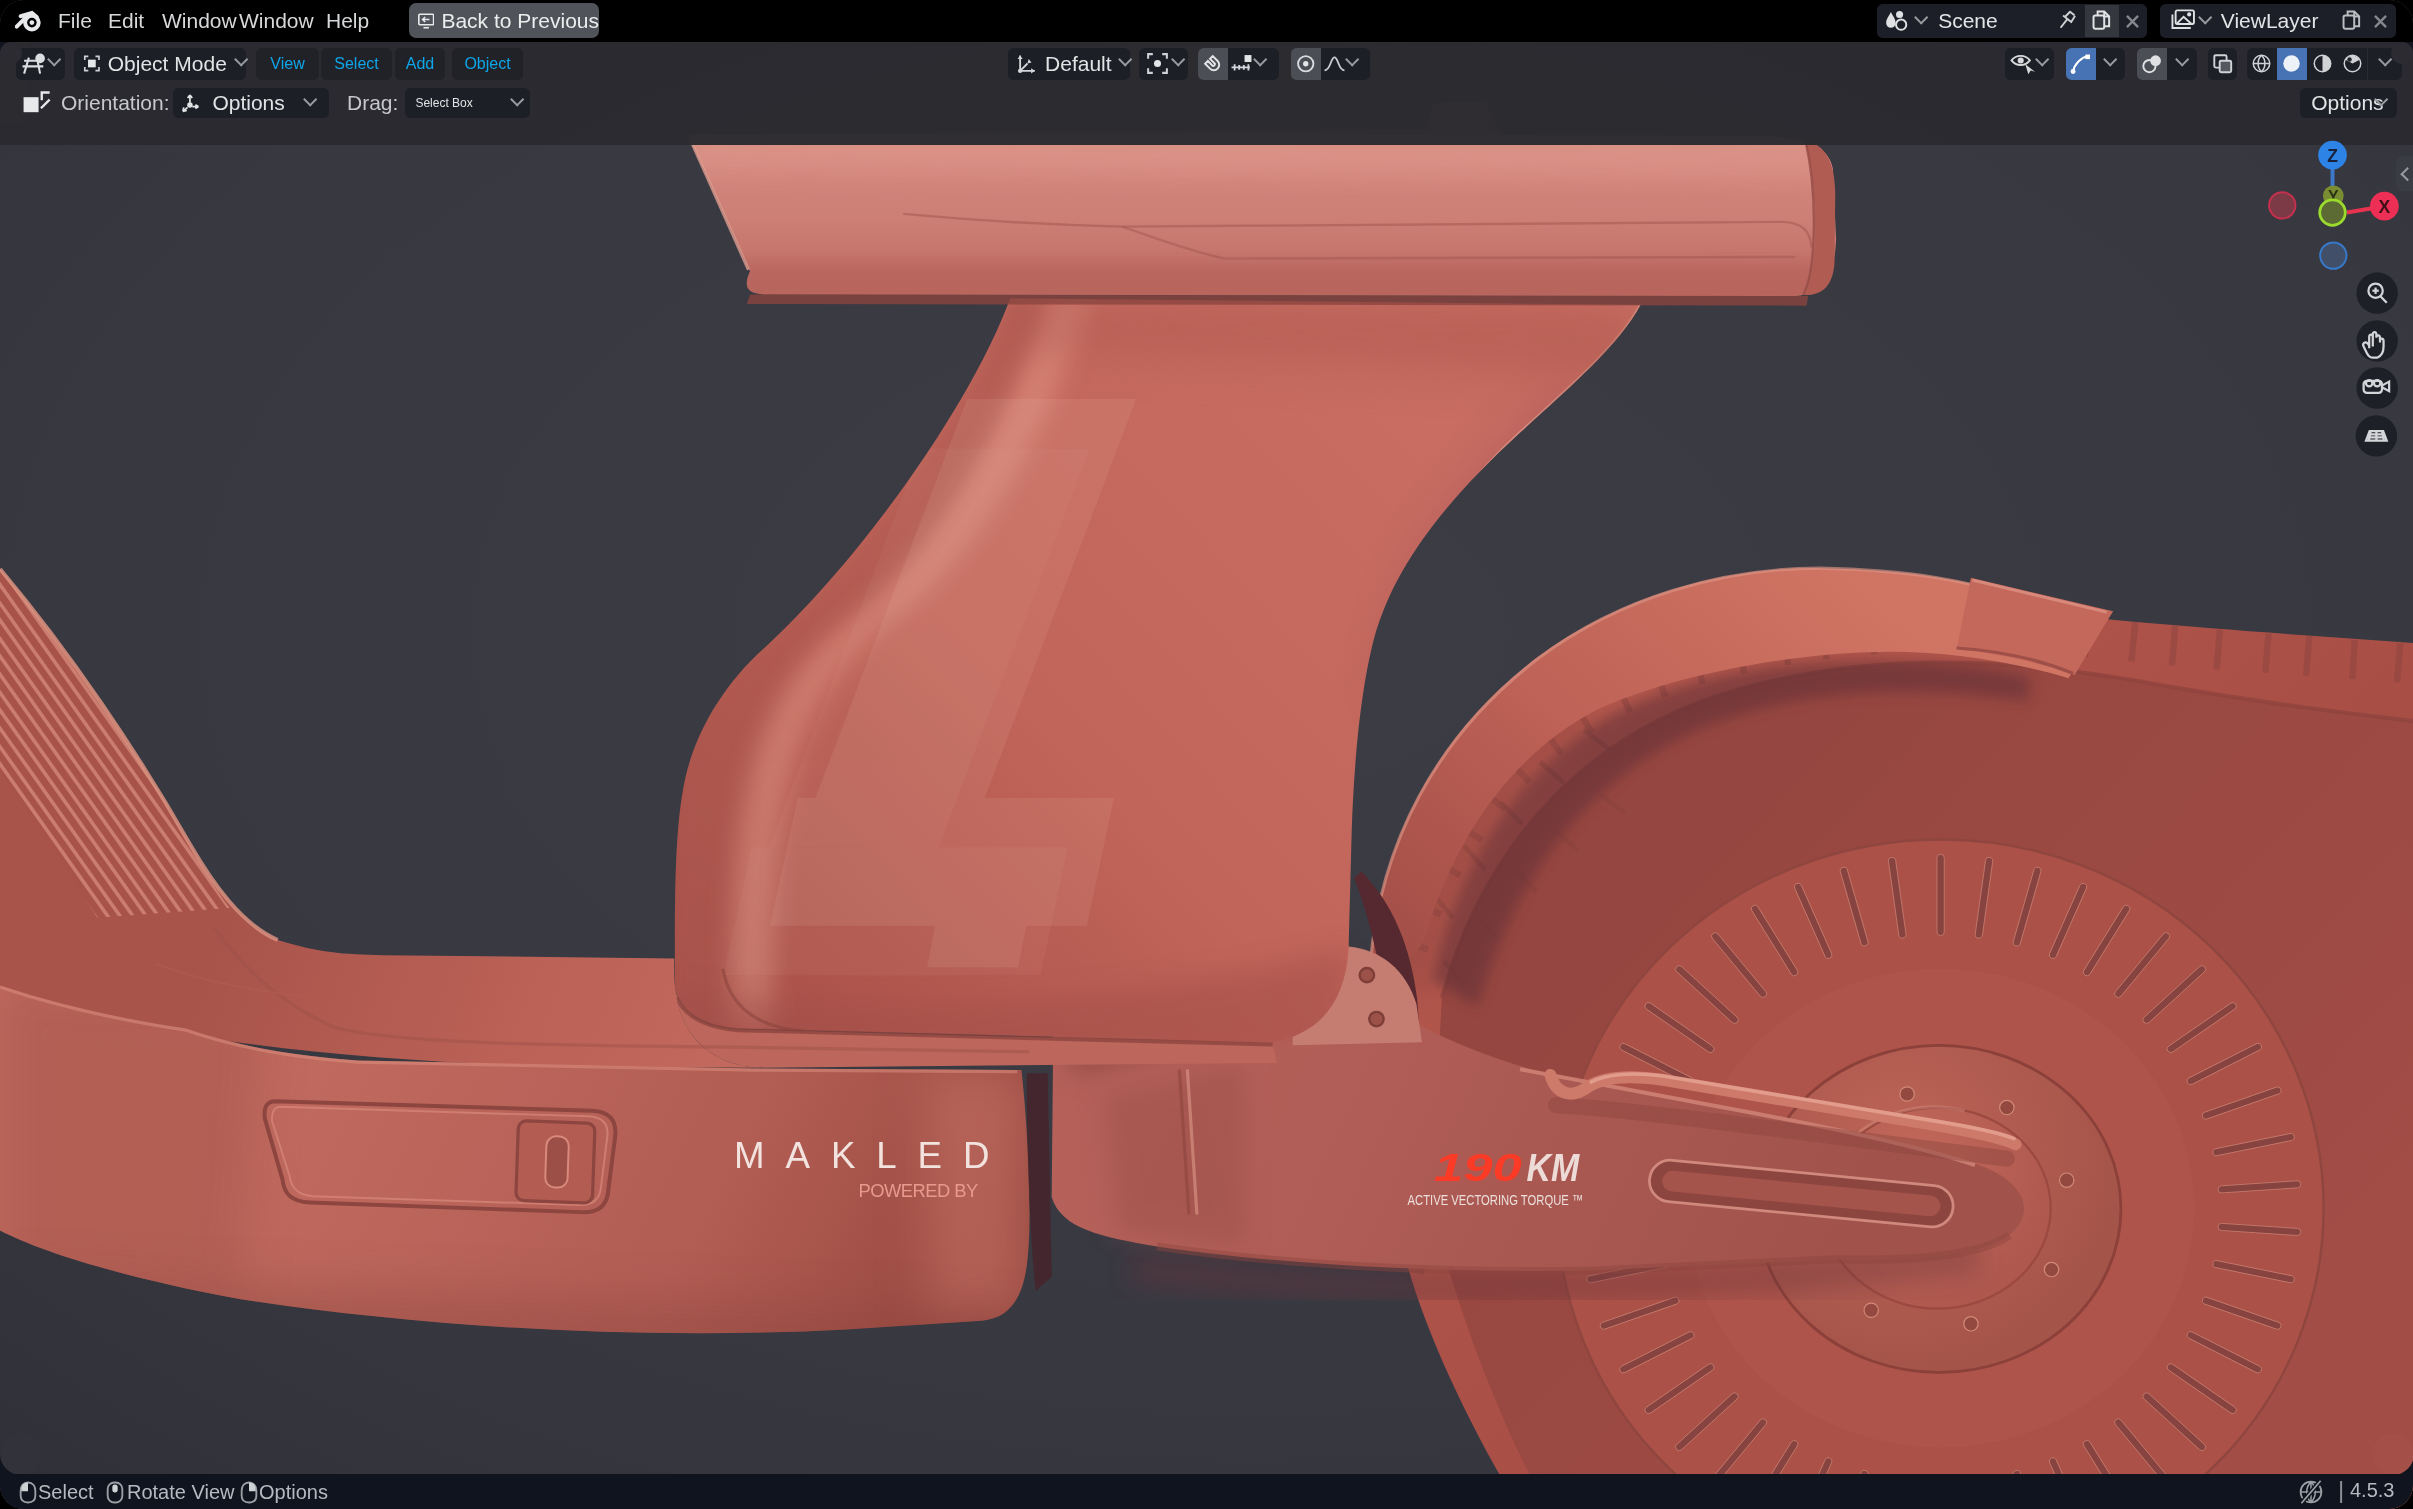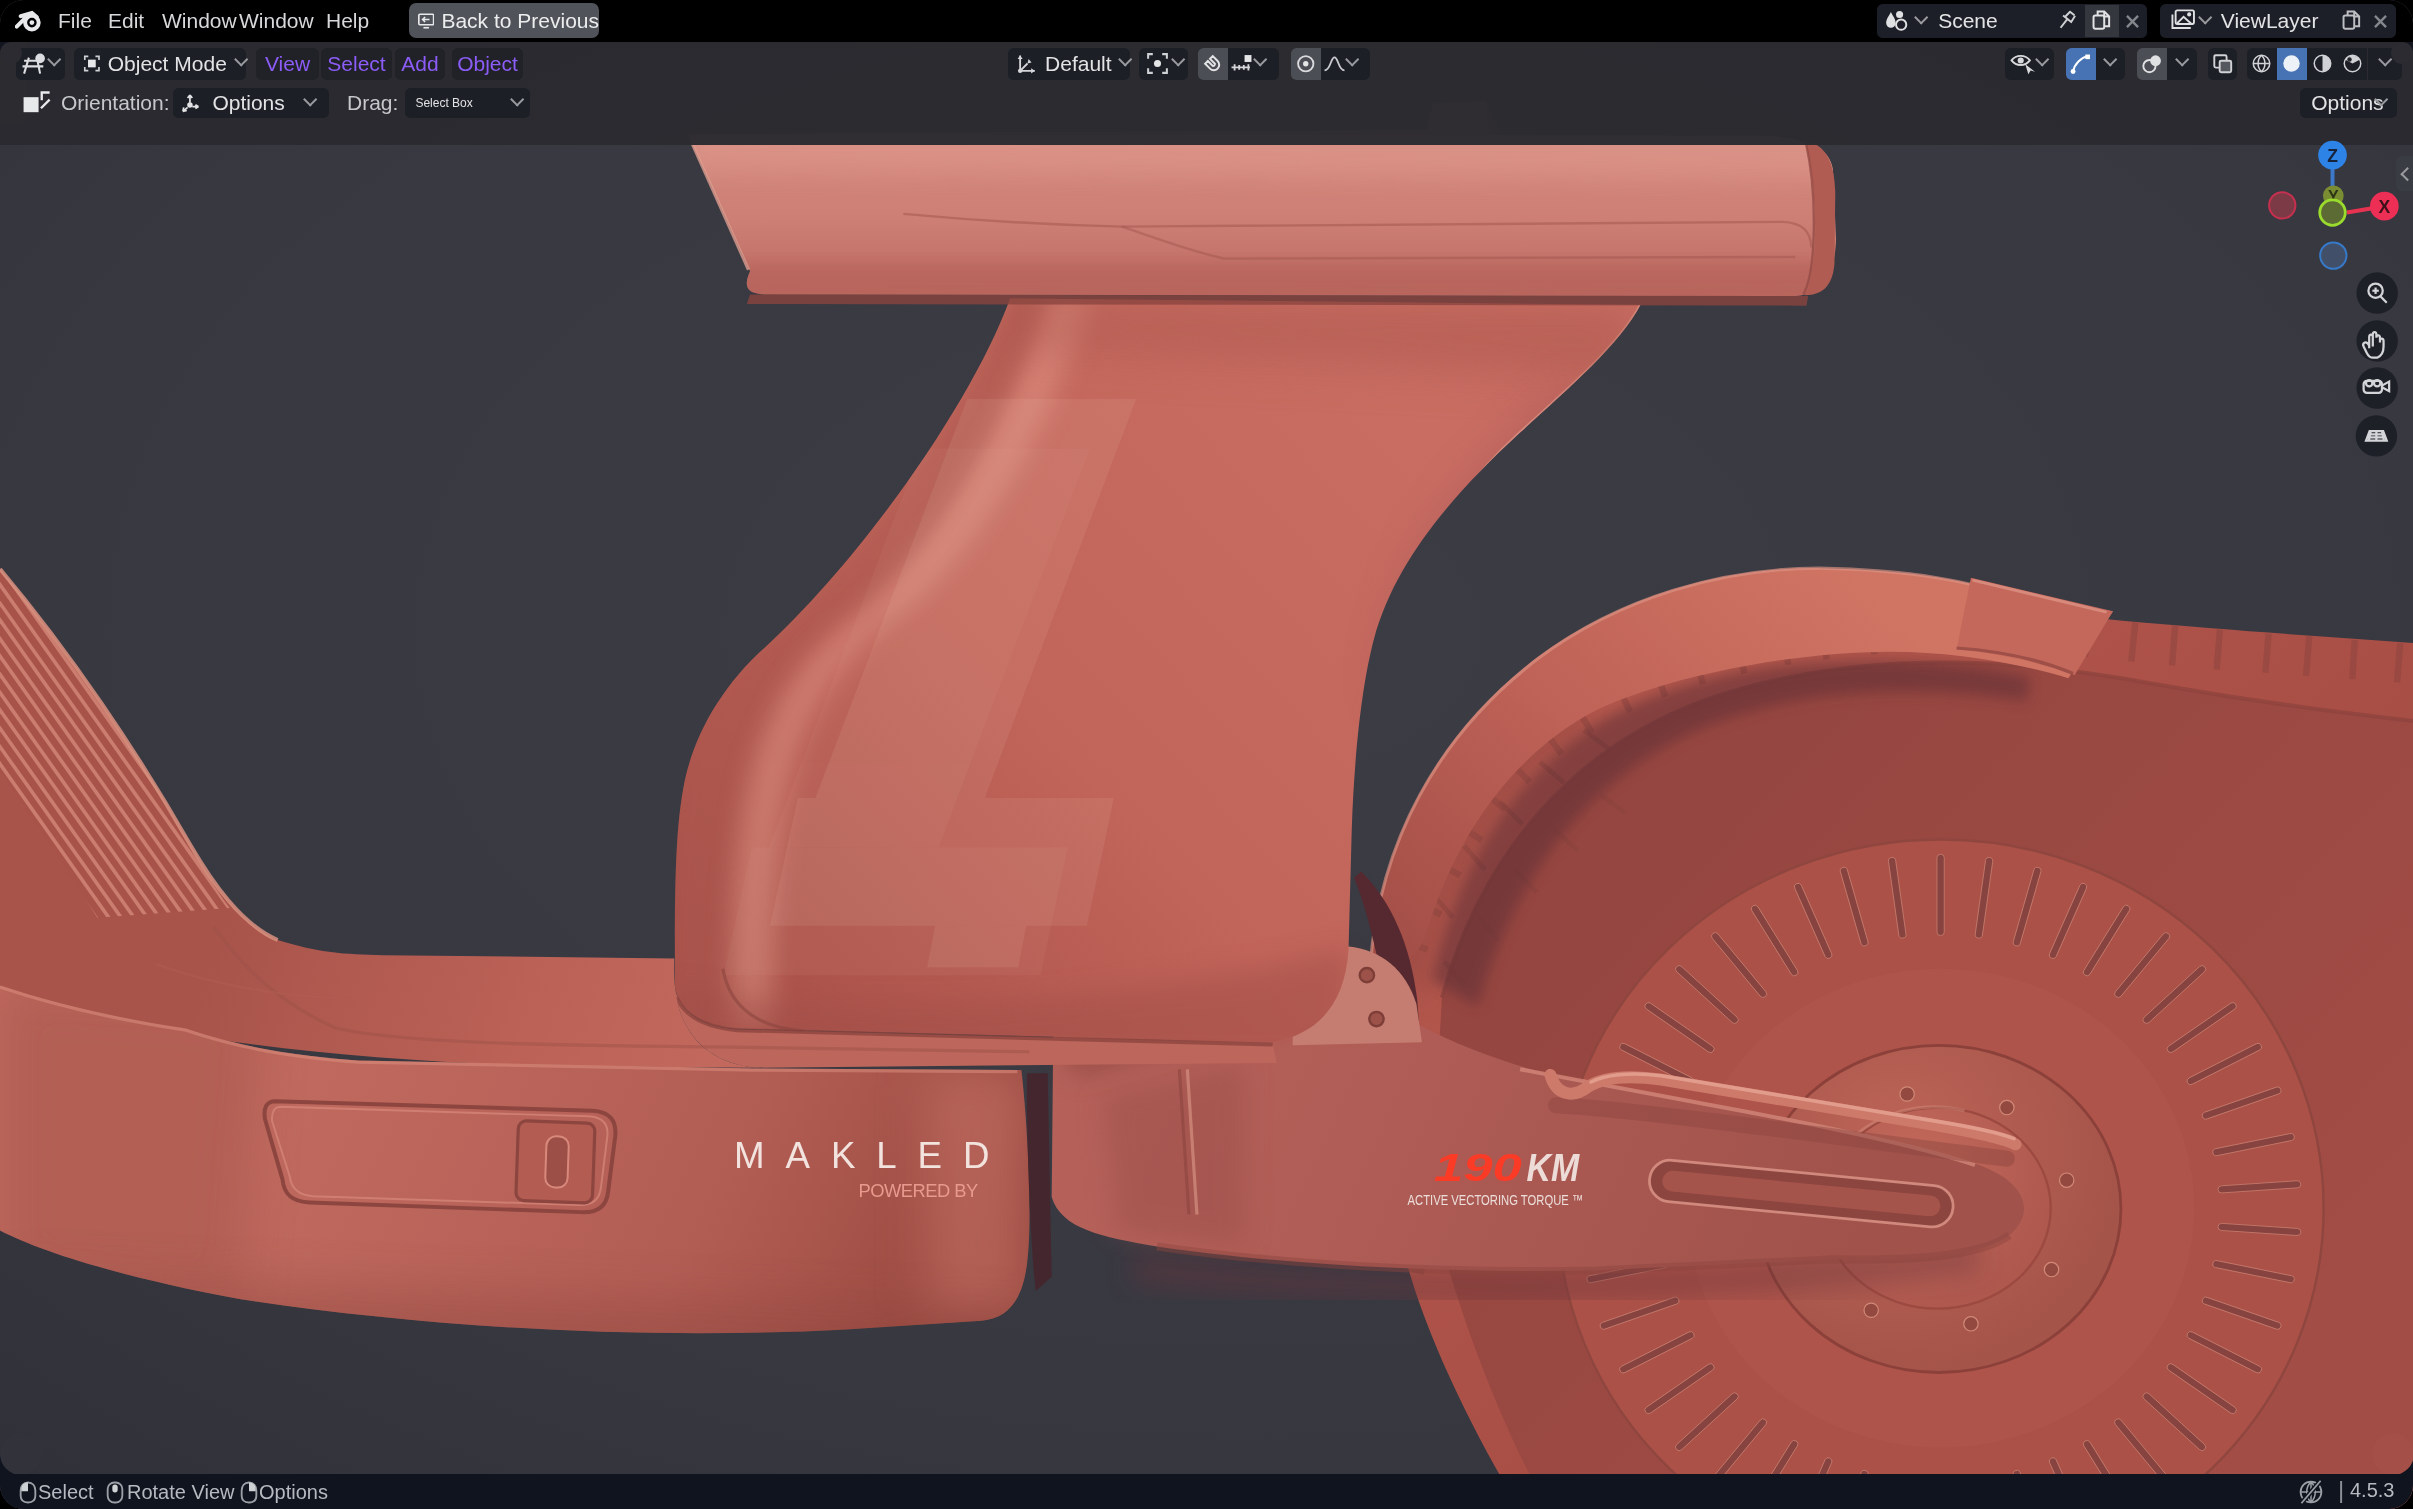--- a/index.html
+++ b/index.html
@@ -3,21 +3,21 @@
 <style>
 *{margin:0;padding:0;box-sizing:border-box}
 html,body{width:2413px;height:1509px;background:#000;font-family:"Liberation Sans",sans-serif;overflow:hidden}
 .win{position:absolute;inset:0;border-radius:24px;overflow:hidden;background:#383840}
 .scene{position:absolute;left:0;top:0}
 .topbar{position:absolute;left:0;top:0;width:100%;height:42px;background:#000000;display:flex;align-items:center;color:#d7d8da;font-size:21px;white-space:nowrap}
 .hdr{position:absolute;left:0;top:42px;width:100%;height:103px;background:rgba(42,42,48,0.97)}
 .row1{position:absolute;left:0;top:5.6px;width:100%;height:32px}
 .row2{position:absolute;left:0;top:46px;width:100%;height:30px}
 .btn{position:absolute;height:32px;background:#1d1f27;border-radius:5.6px;display:flex;align-items:center;color:#e2e3e4;font-size:21px;white-space:nowrap}
-.fbtn{position:absolute;height:32px;background:#212228;border-radius:5.6px;display:flex;align-items:center;justify-content:center;color:#8b5cf6;font-size:21px;white-space:nowrap}
+.fbtn{position:absolute;height:32px;background:#212228;border-radius:5.6px;display:flex;align-items:center;justify-content:center;color:#0ea5e9;font-size:16px;white-space:nowrap}
 .lbl{position:absolute;color:#c6c8ca;font-size:21px;line-height:30px;white-space:nowrap}
 .statusbar{position:absolute;left:0;bottom:0;width:100%;height:35px;background:#10141e;color:#b6bac0;font-size:22.3px;white-space:nowrap}
 .chev{width:10.4px;height:10.4px;border-right:2px solid #999b9f;border-bottom:2px solid #999b9f;transform:rotate(45deg) translate(-2.4px,-2.4px);display:inline-block;flex:none}
 </style></head>
 <body>
 <div class="win">
 <svg class="scene" width="2413" height="1509" viewBox="0 0 3024 1891">
 <defs>
  <radialGradient id="vig" cx="52%" cy="42%" r="78%">
    <stop offset="0%" stop-color="#3c3c45"></stop>

